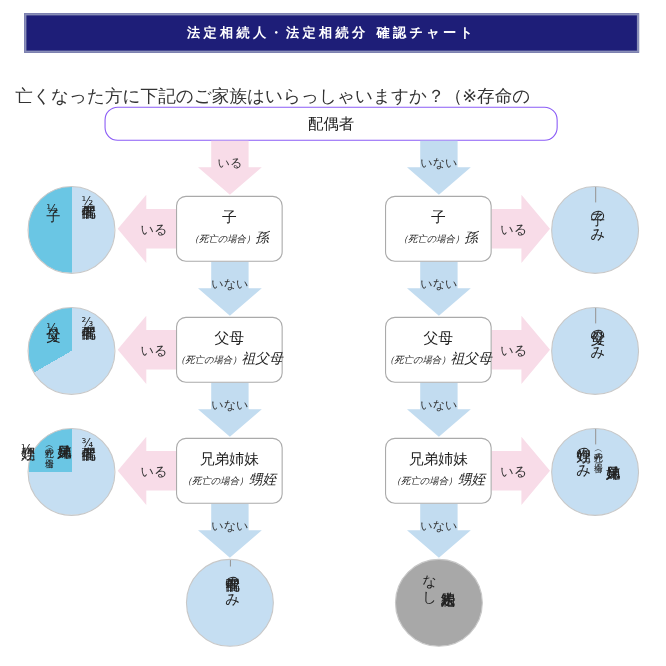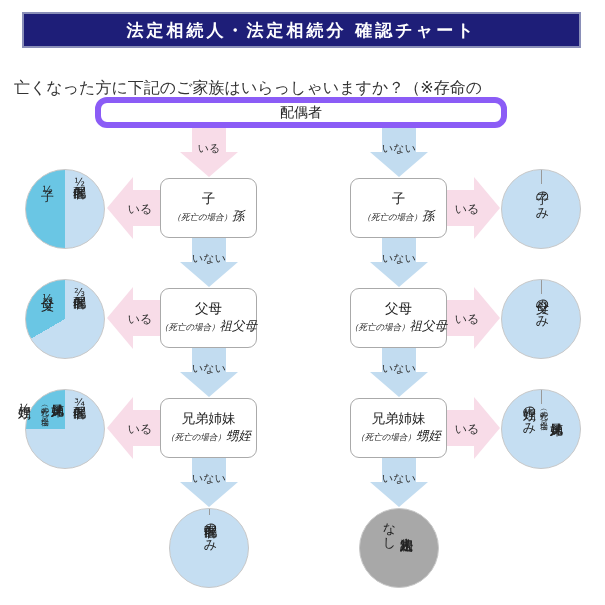--- a/index.html
+++ b/index.html
@@ -2,23 +2,23 @@
 <html><head>
 <meta charset="utf-8">
 <style>
   html, body { margin: 0; padding: 0; background: #ffffff; }
   body { width: 605px; height: 605px; position: relative; overflow: hidden;
          font-family: "DejaVu Sans", "Liberation Sans", sans-serif; color: #222; }
   .abs { position: absolute; }
   .banner { left: 22px; top: 12px; width: 559px; height: 36px; background: #1e1e78;
             border: 2px solid #8a8fb8; box-sizing: border-box;
             display: flex; align-items: center; justify-content: center;
-            color: #fff; font-weight: bold; font-size: 17px; letter-spacing: 3px; }
+            color: #fff; font-weight: bold; font-size: 12px; letter-spacing: 3px; }
   .question { left: 0; top: 78px; width: 496px; text-align: center; font-size: 16px; color: #333; }
-  .spouse-box { left: 95px; top: 97px; width: 412px; height: 31px; border: 6px solid #8b5cf6;
+  .spouse-box { left: 95px; top: 97px; width: 412px; height: 31px; border: 1px solid #8b5cf6;
                 border-radius: 12px; box-sizing: border-box; display: flex; align-items: center;
                 justify-content: center; font-size: 14px; background: #fff; }
   .node { width: 97px; height: 60px; border: 1px solid #aaa; border-radius: 9px; box-sizing: border-box;
           background: #fff; display: flex; flex-direction: column; align-items: center; justify-content: center; }
   .node .main { font-size: 13.5px; line-height: 17px; }
   .node .sub { font-size: 12.5px; line-height: 17px; white-space: nowrap; font-style: italic; }
   .node .sub small { font-size: 8.5px; }
   .arrow-label { font-size: 11px; color: #333; text-align: center; }
   .circle { border-radius: 50%; border: 1px solid #c8c8c8; box-sizing: border-box; overflow: hidden; }
   .vt { writing-mode: vertical-rl; text-orientation: upright; font-size: 13px; line-height: 15px; letter-spacing: 0px; }

